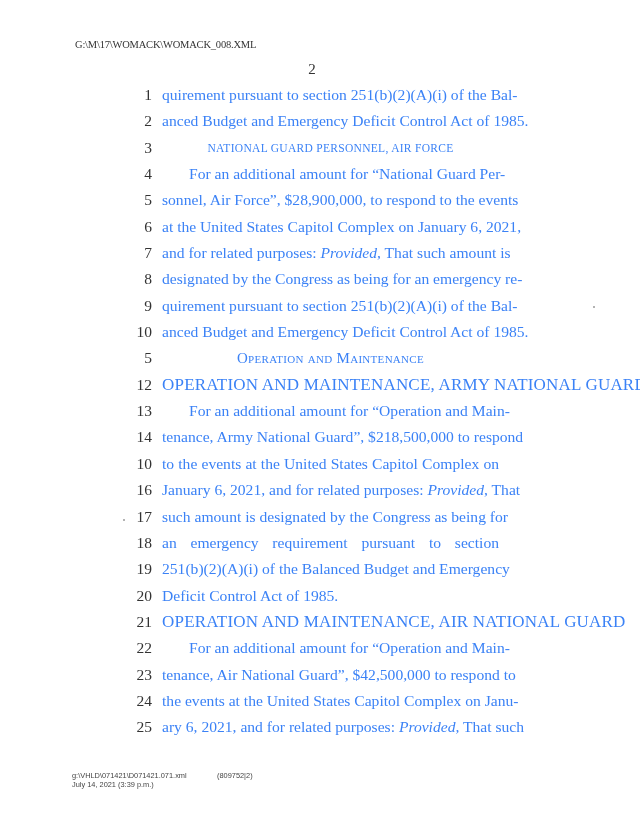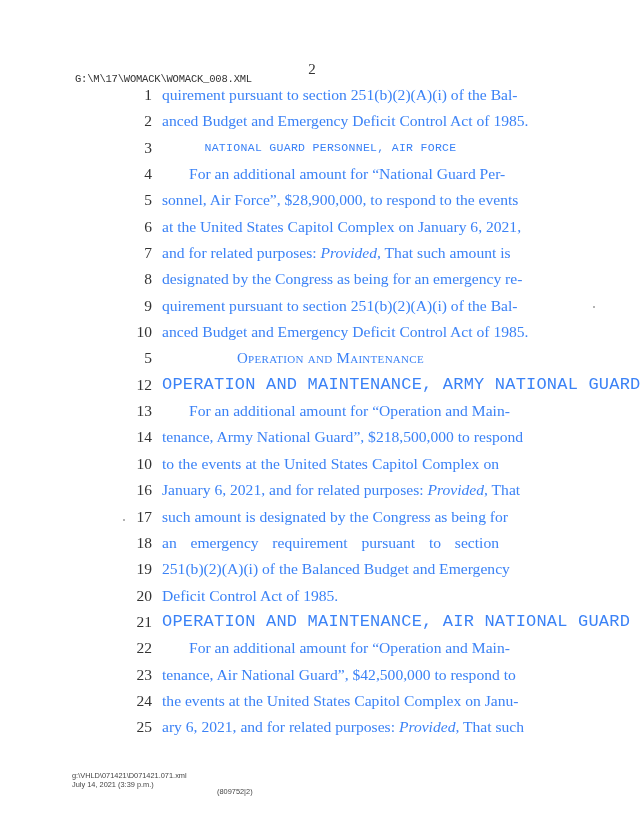--- a/index.html
+++ b/index.html
@@ -12,26 +12,25 @@
     height: 828px;
     position: relative;
     overflow: hidden;
     color: #2b2b2b;
     font-family: "DejaVu Serif", "Liberation Serif", serif;
   }
   .file-header {
     position: absolute;
     left: 75px;
     top: 39px;
-    font-family: Liberation Mono, monospace;
+    font-family: Liberation Serif, serif;
     font-size: 10.5px;
     letter-spacing: -0.2px;
     color: #333;
     white-space: nowrap;
-    margin-top: 34px;
   }
   .page-number {
     position: absolute;
     left: 305px;
     top: 61px;
     width: 14px;
     text-align: center;
     font-family: "Liberation Serif", serif;
     font-size: 15px;
     color: #333;
@@ -75,21 +74,20 @@
   .txt.indent {
     left: 189px;
     width: 310px;
   }
   .txt.heading {
     text-align: right;
     text-align-last: center;
     font-size: 11.5px;
     letter-spacing: 0.3px;
     text-transform: uppercase;
-    font-family: Liberation Mono, monospace;
   }
   .txt.heading.wide {
     font-size: 17px;
     letter-spacing: 0.2px;
   }
   .txt.smallcaps {
     text-align: center;
     text-align-last: center;
     font-variant: small-caps;
     font-size: 15px;
@@ -106,21 +104,21 @@
     font-size: 7.4px;
     color: #444;
     line-height: 8.5px;
   }
   .footer .row {
     white-space: nowrap;
   }
   .footer .code {
     position: absolute;
     left: 145px;
-    top: 16px;
+    top: 0;
     white-space: nowrap;
   }
   .speck {
     position: absolute;
     width: 2px;
     height: 2px;
     background: #9a9a9a;
     border-radius: 1px;
   }
 </style>

